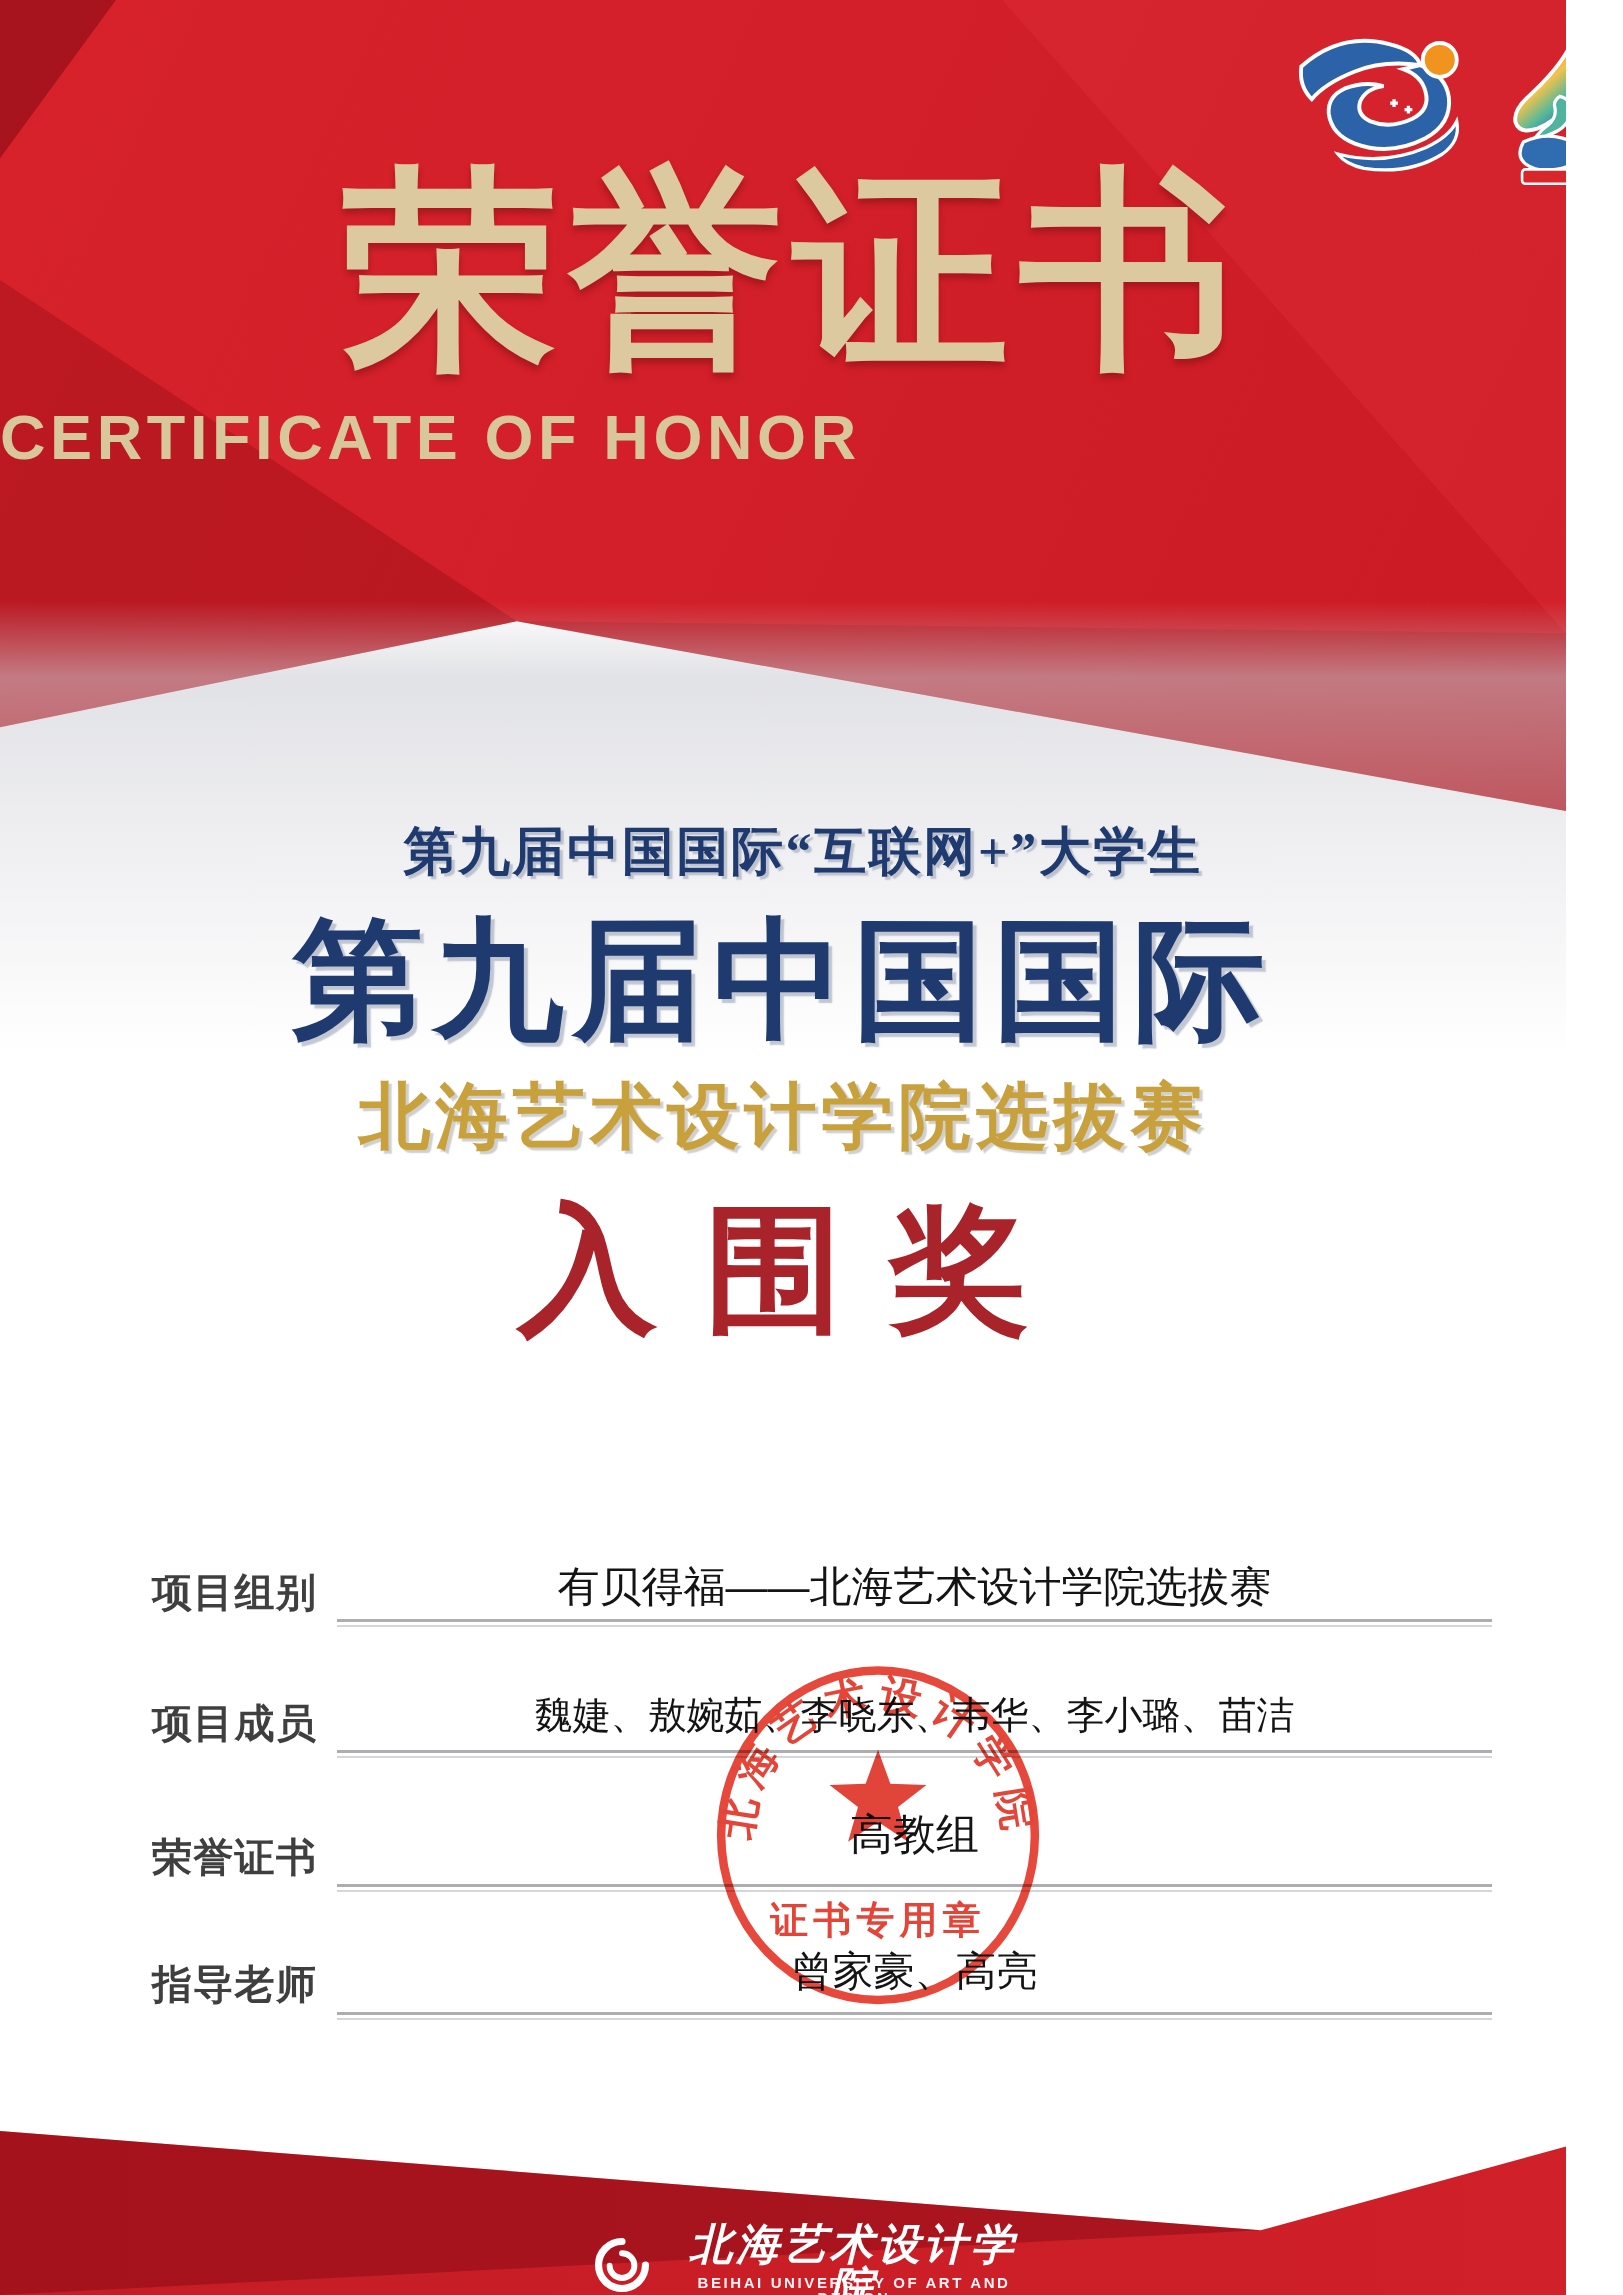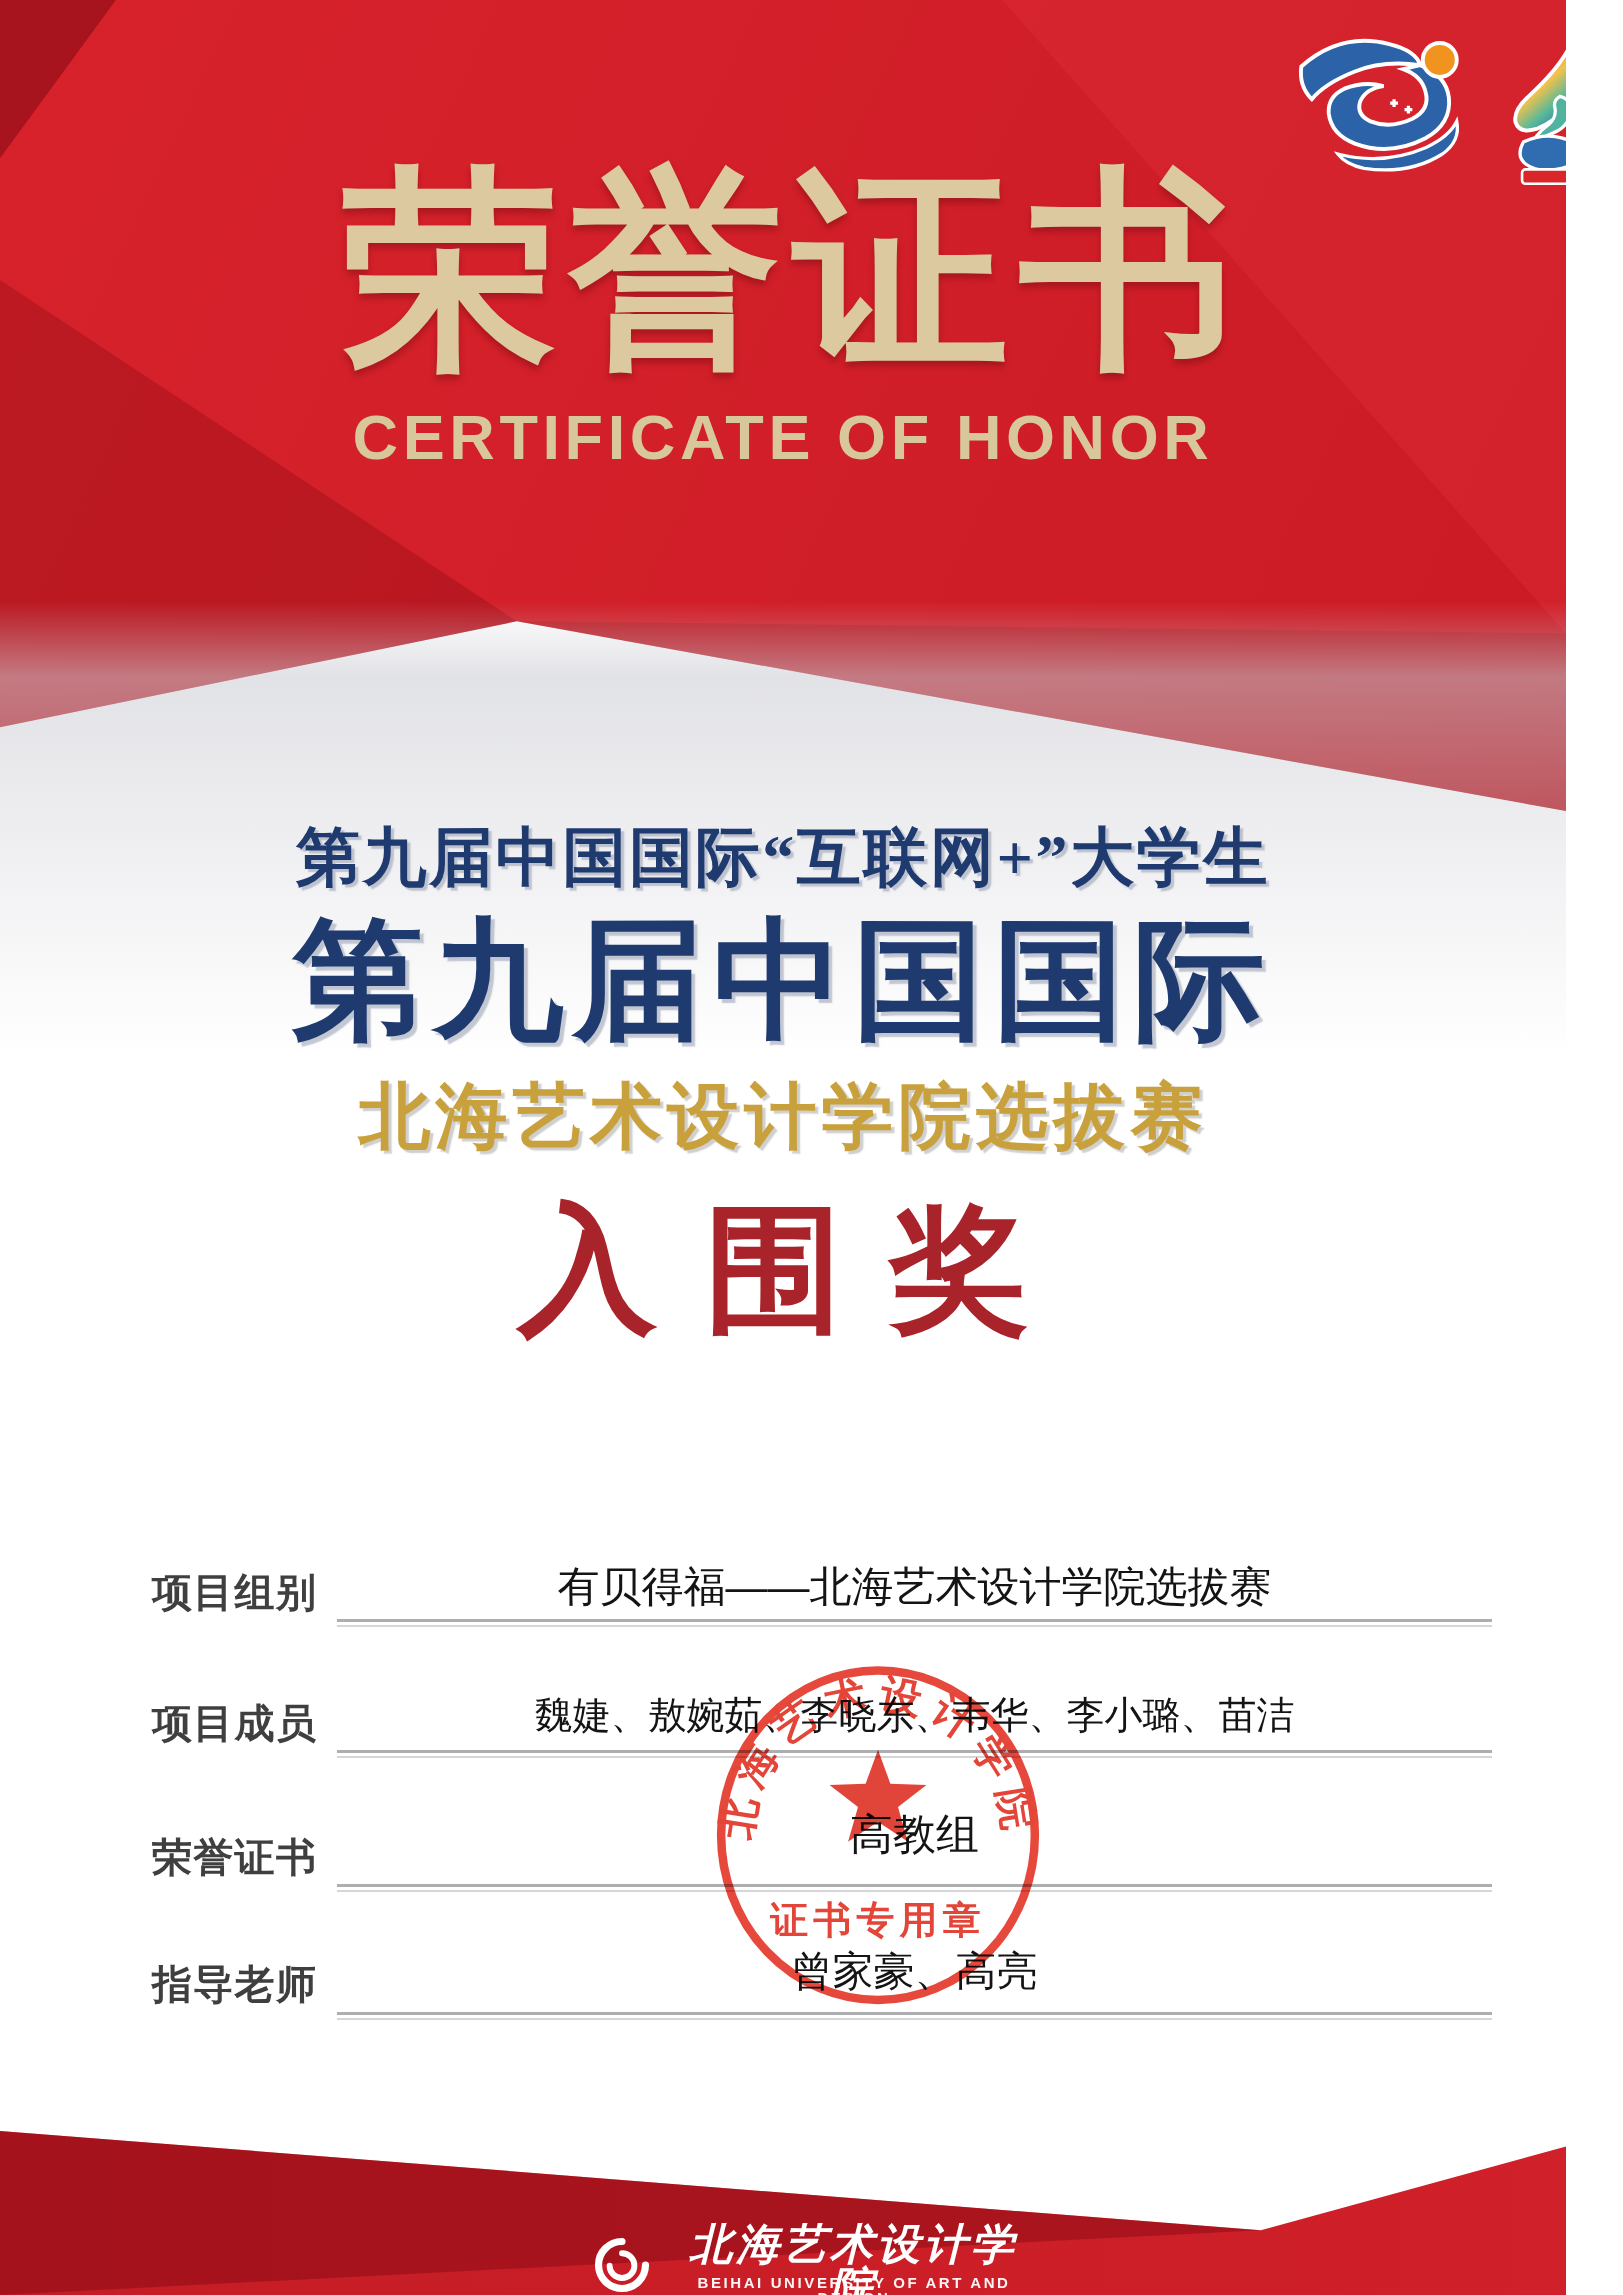--- a/index.html
+++ b/index.html
@@ -14,27 +14,27 @@
   .facet-tl{clip-path:polygon(0 0,7.4% 0,0 6.9%);background:rgba(120,6,16,.50);}
   .facet-left{clip-path:polygon(0 12.2%,33% 27.07%,0 31.69%);background:rgba(130,6,16,.30);}
   .facet-right{clip-path:polygon(33% 27.07%,100% 35.34%,100% 27.6%);background:rgba(125,8,18,.22);}
   .facet-tr{clip-path:polygon(64% 0,100% 0,100% 27.6%);background:rgba(255,80,90,.14);}
   .body-shade{background:linear-gradient(180deg,rgba(255,255,255,0) 26.2%,rgba(202,203,210,.55) 29.5%,rgba(255,255,255,0) 46%);}
 
   
   .cn-title{left:0;top:162px;width:100%;text-align:center;font-size:215px;font-weight:bold;
        color:#dcc9a0;letter-spacing:10.5px;padding-left:10.5px;line-height:1;
        text-shadow:0 5.2px 6.5px rgba(90,10,14,.35);}
-  .en-title{left:0;top:406px;width:100%;text-align:center;font-size:63px;font-weight:bold;
+  .en-title{left:0;top:406px;width:100%;font-size:63px;font-weight:bold;
        color:#d9c79c;letter-spacing:4.6px;line-height:1;}
 
   
   .blue1{left:0;top:826px;width:100%;text-align:center;font-family:"Liberation Serif",serif;
-       font-weight:bold;font-size:64px;color:#1e3a6f;letter-spacing:2.6px;line-height:1;
-       text-shadow:3.3px 3.3px 1.3px rgba(145,155,175,.55);}
+       font-weight:bold;font-size:52px;color:#1e3a6f;letter-spacing:2.6px;line-height:1;
+       text-shadow:3.3px 3.3px 1.3px rgba(145,155,175,.55);padding-left:20px;}
   .blue2{left:0;top:915px;width:100%;text-align:center;font-family:"Liberation Serif",serif;
        font-weight:bold;font-size:131px;color:#1e3a6f;letter-spacing:9.2px;line-height:1;
        text-shadow:3.9px 3.9px 1.3px rgba(145,155,175,.55);}
   .goldline{left:0;top:1081px;width:100%;text-align:center;font-family:"Liberation Serif",serif;
        font-weight:bold;font-size:72px;color:#c8a13c;letter-spacing:5.2px;line-height:1;
        text-shadow:3.3px 3.3px 1.3px rgba(160,160,160,.5);}
   .award{left:0;top:1201px;width:100%;text-align:center;font-family:"Liberation Serif",serif;
        font-weight:bold;font-size:139px;color:#a8232a;letter-spacing:47px;padding-left:28px;
        box-sizing:border-box;line-height:1;}
 

